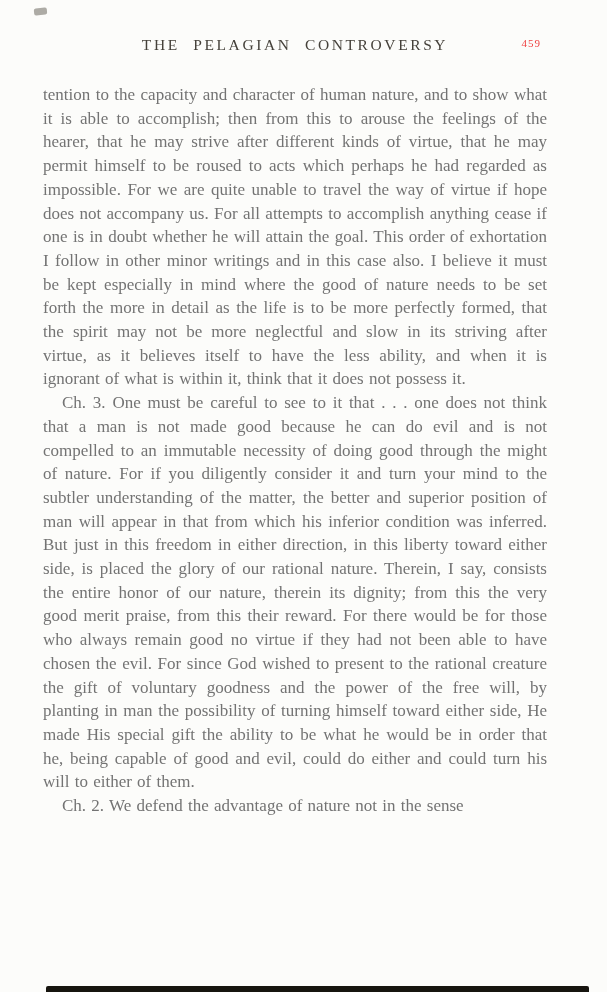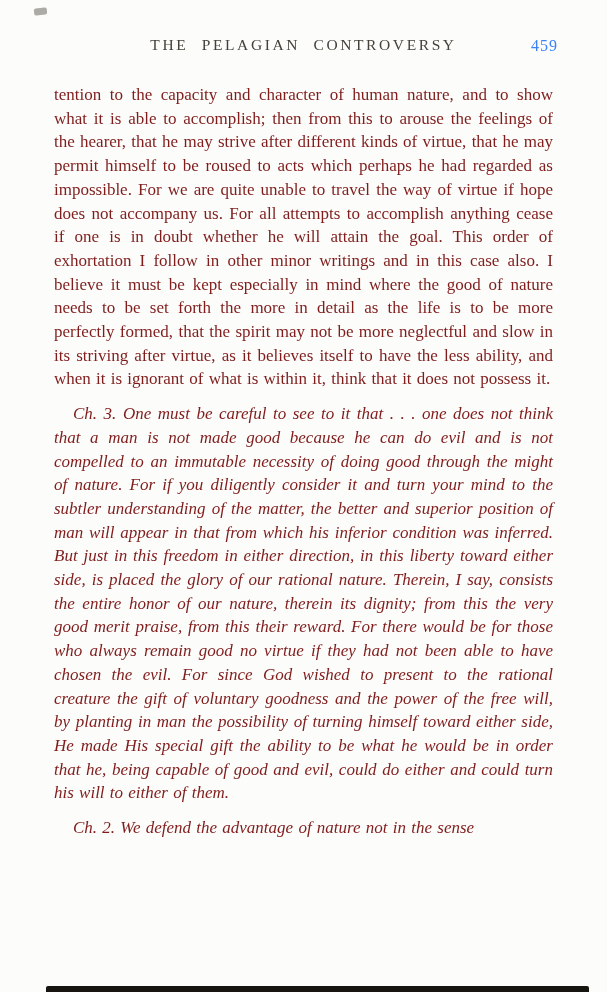--- a/index.html
+++ b/index.html
@@ -13,54 +13,53 @@
     overflow: hidden;
     position: relative;
     font-family: "Liberation Serif", "DejaVu Serif", serif;
   }
   .scan-page {
     position: absolute;
     inset: 0;
     background: #fcfcfa;
     color: #3e3a33;
     box-sizing: border-box;
-    padding: 36px 43px 0 43px;
+    padding: 36px 60px 0 43px;
   }
   .running-header {
     position: relative;
     height: 22px;
     margin-bottom: 25px;
   }
   .running-title {
     display: block;
     text-align: center;
     font-size: 15.5px;
     letter-spacing: 2.6px;
     word-spacing: 7px;
     color: #45413a;
   }
   .page-number {
     position: absolute;
     right: 6px;
     top: 1px;
-    font-size: 16px;
+    font-size: 11px;
     letter-spacing: 1px;
-    color: #3b82f6;
+    color: #ef4444;
   }
   .body-text p {
-    margin: 11px;
+    margin: 0;
     font-size: 17px;
     line-height: 23.7px;
     text-align: justify;
-    color: #7f1d1d;
+    color: #737373;
     word-spacing: 1px;
   }
   .body-text p.indent {
     text-indent: 19px;
-    font-style: italic;
   }
   .smudge-top {
     position: absolute;
     left: 34px;
     top: 8px;
     width: 13px;
     height: 7px;
     background: #6b675f;
     opacity: 0.55;
     border-radius: 2px;

